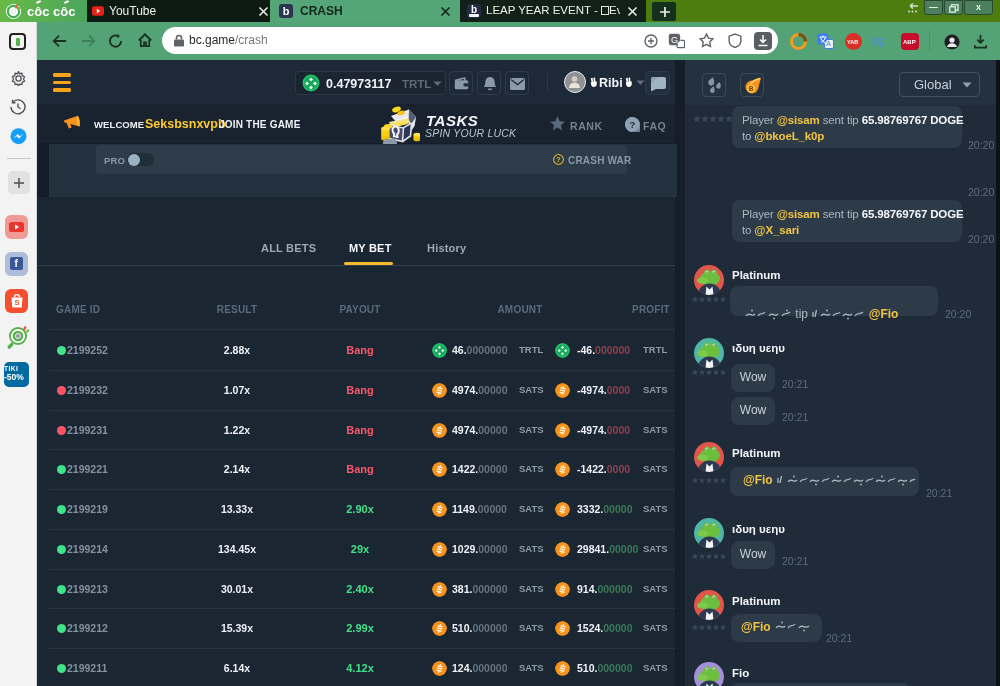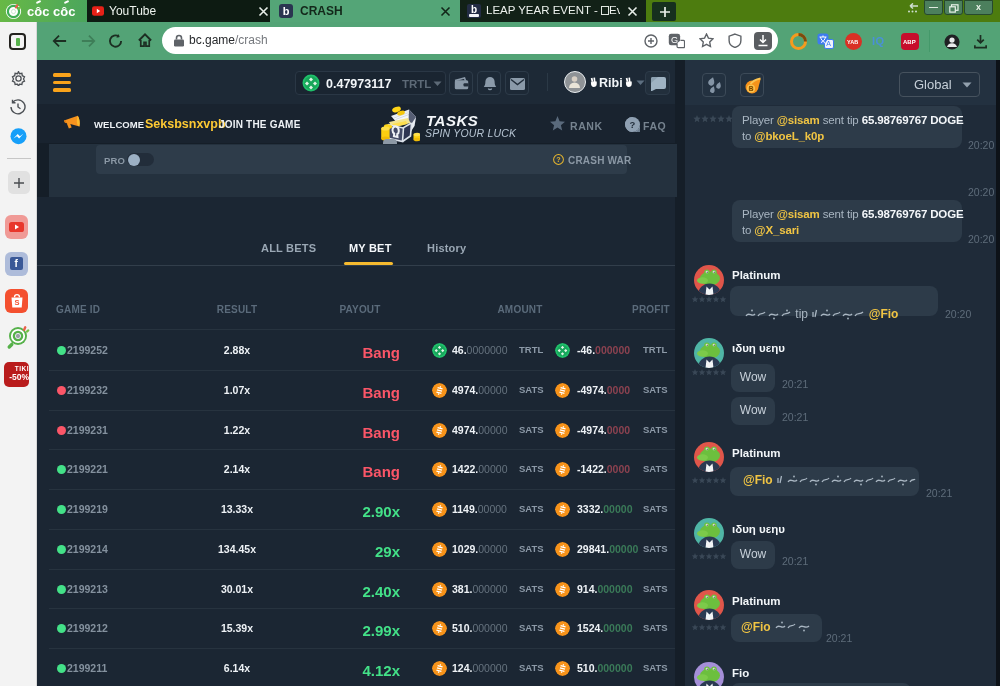--- a/index.html
+++ b/index.html
@@ -38,26 +38,26 @@
 .tipb{font-size:11.5px;letter-spacing:-0.15px;padding:6px 0 0 10px !important}
 .ts{position:absolute;color:#5e6c7a;font-size:10.5px}
 .yel{color:#f0c443;font-weight:bold}
 .wht{color:#f4f7fa;font-weight:bold}
 
 .trow{position:absolute;left:0;width:638px;height:40px}
 .tdiv{position:absolute;left:12px;width:626px;height:1px;background:#27333f}
 .dot{position:absolute;width:9px;height:9px;border-radius:50%;top:15.5px;left:20px}
 .gid{position:absolute;left:32.5px;top:13.5px;font-size:10.5px;font-weight:bold;color:#84919e}
 .res{position:absolute;left:160px;top:13.5px;width:80px;text-align:center;font-size:10.5px;font-weight:bold;color:#eef2f6}
-.pay{position:absolute;left:283px;top:13.5px;width:80px;text-align:right;font-size:15px;font-weight:bold}
+.pay{position:absolute;left:283px;top:13.5px;width:80px;text-align:center;font-size:11px;font-weight:bold}
 .red{color:#fb5668}
 .grn{color:#43e188}
 .coin{position:absolute;top:12.5px;width:15px;height:15px;border-radius:50%}
 .amt{position:absolute;top:13.5px;font-size:10.5px;font-weight:bold;color:#eef2f6;white-space:nowrap}
-.dim{color:#66737f;font-weight:normal}
+.dim{color:#66737f;font-weight:bold}
 .cur{position:absolute;top:14px;font-size:9.5px;font-weight:bold;color:#8d9aa8}
 .dimred{color:#8c4250}
 .dimgrn{color:#3a7a58}
 .hcell{position:absolute;top:0;font-size:10px;font-weight:bold;color:#5b6b7b;letter-spacing:0.2px}
 </style></head>
 <body>
 <div id="root">
   <div id="tabbar">
     <div id="logoseg">
       <svg class="abs" style="left:5px;top:3px" width="17" height="17" viewBox="0 0 17 17">
@@ -232,21 +232,21 @@
       </div>
     <svg class="abs" style="left:4px;top:303px" width="26" height="26" viewBox="0 0 26 26">
         <circle cx="14" cy="11" r="9" fill="#56b14a"></circle>
         <circle cx="14" cy="11" r="6.2" fill="none" stroke="#fff" stroke-width="1.8"></circle>
         <circle cx="14" cy="11" r="2.6" fill="#9aa0a6"></circle>
         <circle cx="14" cy="11" r="2.6" fill="none" stroke="#e8eaed" stroke-width="1"></circle>
         <rect x="3" y="19" width="7" height="3.4" rx="1.7" fill="#56b14a" transform="rotate(-45 6.5 20.7)"></rect>
         <rect x="19.5" y="1" width="2.4" height="5" rx="1.2" fill="#e8604a" transform="rotate(25 20.7 3.5)"></rect>
         <rect x="22.5" y="4" width="2.2" height="4" rx="1.1" fill="#74c044" transform="rotate(50 23.6 6)"></rect>
       </svg>
-    <div class="abs" style="left:4px;top:340px;width:25px;height:25px;background:#b91c1c;border-radius:5px;text-align:right">
+    <div class="abs" style="left:4px;top:340px;width:25px;height:25px;background:#0369a1;border-radius:5px;text-align:left">
         <div style="font-size:6.5px;color:#fff;font-weight:bold;margin-top:3px;letter-spacing:0.5px">TIKI</div>
         <div style="font-size:8.5px;color:#fff;font-weight:bold;margin-top:0px">-50%</div>
       </div>
   </div>
   <div id="page">
     <div id="main">
       <div id="gheader">
         <div class="abs" style="left:16px;top:13px;width:18px;height:3.5px;background:#f9a31b;border-radius:1.5px"></div>
         <div class="abs" style="left:16px;top:20.5px;width:18px;height:3.5px;background:#f9a31b;border-radius:1.5px"></div>
         <div class="abs" style="left:16px;top:28px;width:18px;height:3.5px;background:#f9a31b;border-radius:1.5px"></div>

